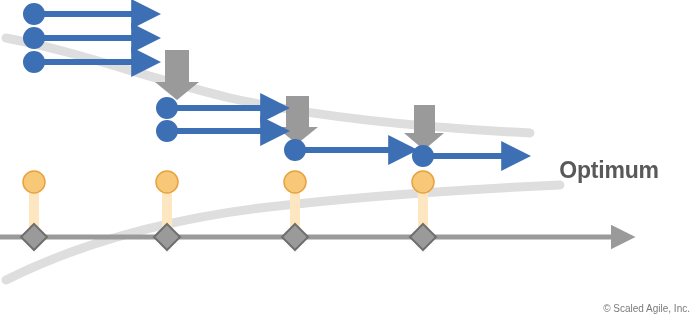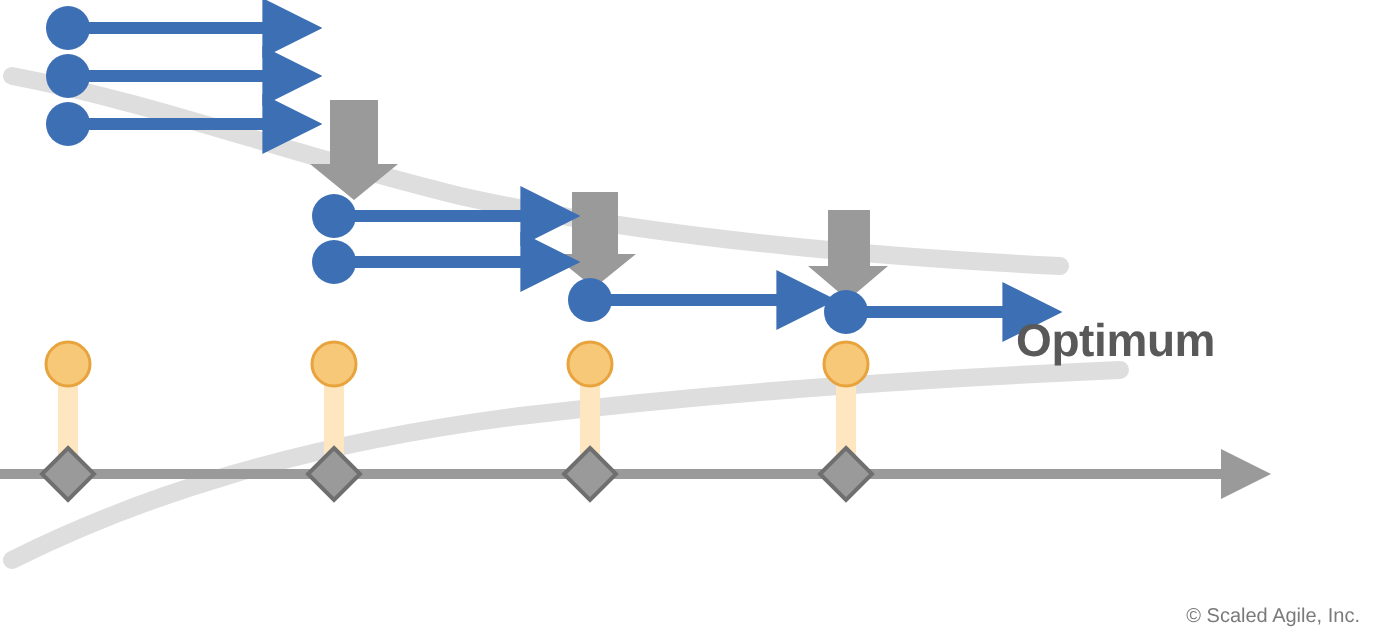--- a/index.html
+++ b/index.html
@@ -20,36 +20,36 @@
   #diagram-svg {
     position: absolute;
     left: 0;
     top: 0;
     width: 700px;
     height: 322px;
     display: block;
   }
   .label-optimum {
     position: absolute;
-    right: 12px;
+    right: 1px;
     top: 128px;
     width: 180px;
-    text-align: left;
+    text-align: center;
     font-family: "Liberation Sans", sans-serif;
     font-size: 23px;
     font-weight: bold;
     line-height: 28px;
     color: #595959;
     letter-spacing: -0.2px;
     white-space: pre-line;
   }
   .label-optimum .line2 { display: block; }
   .copyright {
     position: absolute;
-    right: 20px;
+    right: 10px;
     bottom: 8px;
     font-family: "Liberation Sans", sans-serif;
     font-size: 10px;
     color: #7a7a7a;
     text-align: right;
   }
 </style>
 </head>
 <body>
 

